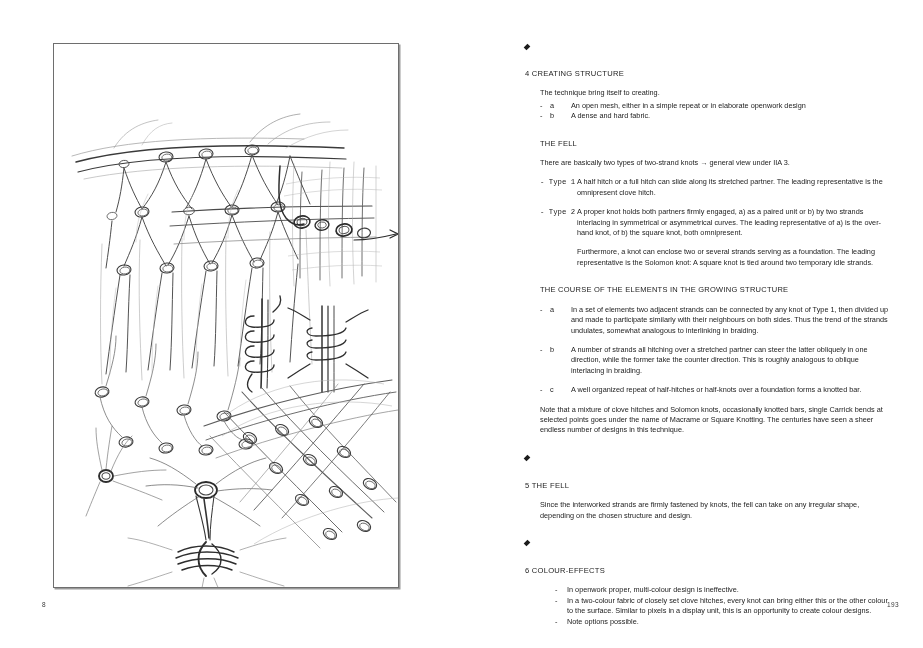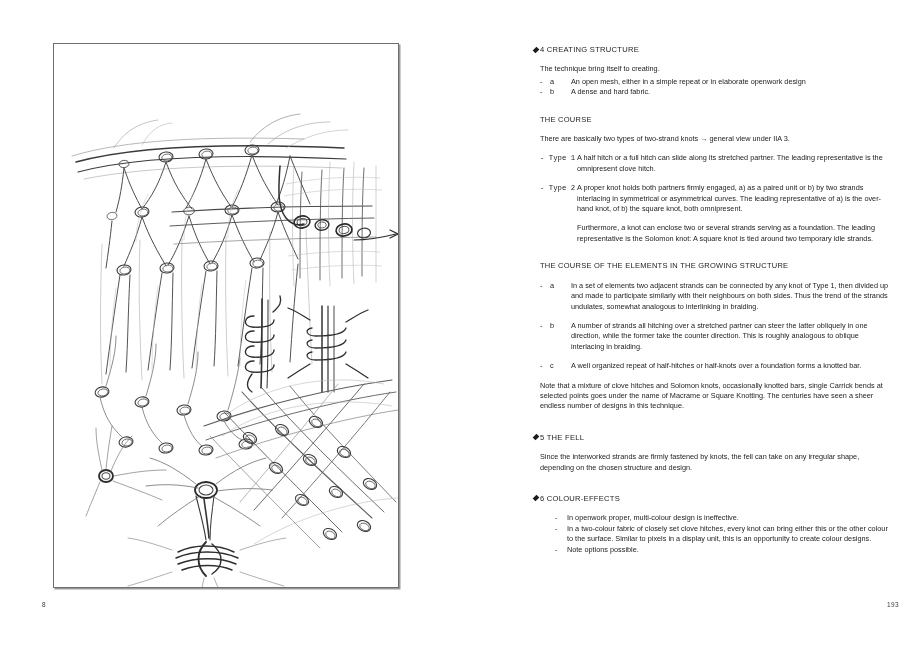--- a/index.html
+++ b/index.html
@@ -56,25 +56,26 @@
     font-size: 7.3px;
     line-height: 10.4px;
     color: #1c1c1c;
   }
 
   .section { margin-bottom: 0; }
 
   .heading {
     font-size: 7.6px;
     letter-spacing: .25px;
-    margin: 0 0 9px 16px;
+    margin: 0 0 9px 7px;
     white-space: nowrap;
     display: flex;
     align-items: baseline;
-    gap: 2px;
+    gap: 20px;
+    flex-direction: column;
   }
   .heading .diamond {
     display: inline-block;
     width: 4px; height: 4px;
     background: #1c1c1c;
     transform: rotate(45deg) scaleY(1.35);
     position: relative;
     top: -0.5px;
     flex: 0 0 auto;
   }
@@ -514,21 +515,21 @@
       <div class="ab-row">
         <span class="mark">-</span>
         <span class="tag">b</span>
         <span class="body">A dense and hard fabric.</span>
       </div>
     </div>
 
     <div class="gap-lg"></div>
 
     <div class="section">
-      <div class="subheading">THE COURSE</div>
+      <div class="subheading">THE FELL</div>
       <div class="para">There are basically two types of two-strand knots → general view under IIA 3.</div>
 
       <div class="type-row">
         <span class="tag">- Type 1</span>
         <span class="body">A half hitch or a full hitch can slide along its stretched partner. The leading representative is the omnipresent clove hitch.</span>
       </div>
       <div class="type-row">
         <span class="tag">- Type 2</span>
         <span class="body">A proper knot holds both partners firmly engaged, a) as a paired unit or b) by two strands interlacing in symmetrical or asymmetrical curves. The leading representative of a) is the over-hand knot, of b) the square knot, both omnipresent.</span>
       </div>

